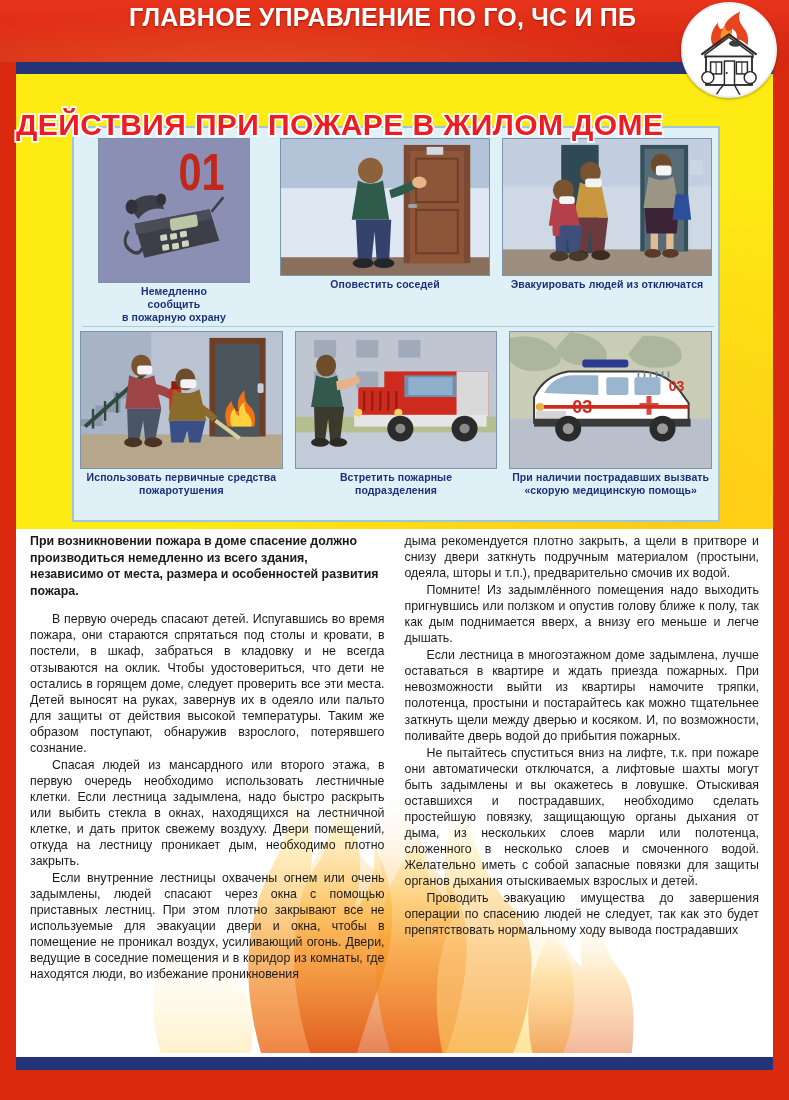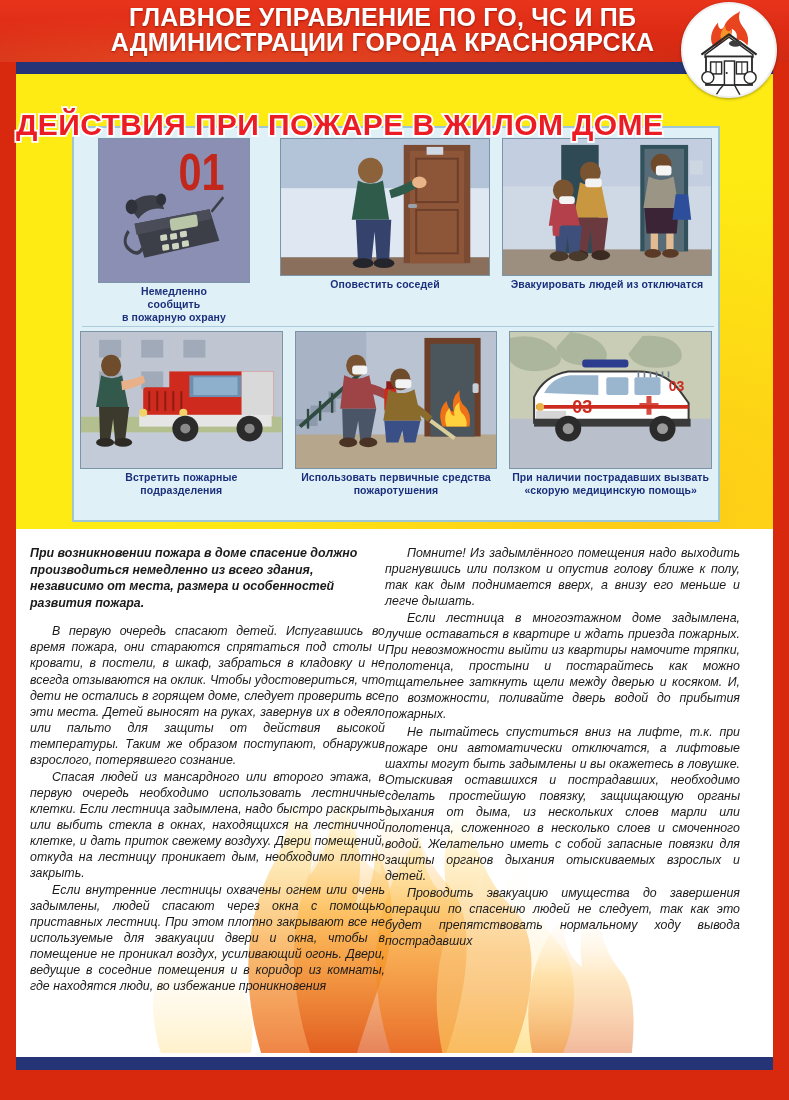--- a/index.html
+++ b/index.html
@@ -177,22 +177,22 @@
     overflow: hidden;
   }
   
   .flames { position:absolute; inset:0; z-index:0; }
   .flames svg { display:block; width:100%; height:100%; }
 
   .columns {
     position: relative;
     z-index: 2;
     display: flex;
-    padding: 16px 14px 0 14px;
-    font-style: italic;
+    gap: 20px;
+    padding: 4px 14px 0 14px;
   }
   .col { width: 355px; }
 
   .p {
     color: #1a1a1a;
     font-size: 12.4px;
     line-height: 16.05px;
     text-align: justify;
     text-indent: 22px;
     margin-bottom: 1px;
@@ -228,21 +228,20 @@
 <body>
 
 <div class="poster">
 
   <div class="red-frame-left"></div>
   <div class="red-frame-right"></div>
 
   <div class="header-band">
     <div class="header-title">
       <span>ГЛАВНОЕ УПРАВЛЕНИЕ ПО ГО, ЧС И ПБ</span>
-      <span class="line2">АДМИНИСТРАЦИИ ГОРОДА КРАСНОЯРСКА</span>
     </div>
   </div>
 
   <div class="emblem">
     <svg viewBox="0 0 100 100" aria-hidden="true">
       <circle cx="50" cy="50" r="49" fill="#ffffff"></circle>
 
       <path d="M33 46 C27 36 33 26 38 20 C38 28 43 29 45 24 C48 16 56 12 62 8
                C59 17 63 22 66 26 C70 31 72 38 70 45 C66 40 62 38 58 39
                C60 33 57 29 53 27 C54 34 50 39 46 42 C43 44 37 46 33 46 Z" fill="#e8441f"></path>
@@ -388,20 +387,73 @@
         </div>
         <div class="caption">
           <div>Эвакуировать людей из отключатся</div>
         </div>
       </div>
     </div>
 
     <div class="grid-divider"></div>
 
     <div class="grid-row r2">
+
+      <div class="cell">
+        <div class="photo">
+          <svg viewBox="0 0 200 138" preserveAspectRatio="none" aria-hidden="true">
+            <rect width="200" height="138" fill="#b9c3d2"></rect>
+            <rect x="0" y="0" width="70" height="138" fill="#a8b3c6"></rect>
+            <rect x="0" y="104" width="200" height="34" fill="#b6a68c"></rect>
+
+            <path d="M0 92 l18 0 l0 -14 l18 0 l0 -14 l18 0 l0 -14 l16 0" fill="none" stroke="#8d99ad" stroke-width="7"></path>
+
+            <path d="M4 96 L66 40" stroke="#2f4a3f" stroke-width="4" fill="none"></path>
+            <g stroke="#2f4a3f" stroke-width="2.4">
+              <line x1="12" y1="98" x2="12" y2="78"></line>
+                <line x1="24" y1="90" x2="24" y2="70"></line>
+              <line x1="36" y1="82" x2="36" y2="62"></line>
+                <line x1="48" y1="74" x2="48" y2="54"></line>
+              <line x1="60" y1="66" x2="60" y2="46"></line>
+            </g>
+
+            <rect x="128" y="6" width="56" height="100" fill="#6d3f29"></rect>
+            <rect x="134" y="12" width="44" height="94" fill="#4b555c"></rect>
+            <path d="M146 96 q-6 -16 4 -26 q2 10 7 11 q-3 -14 6 -22 q-1 12 6 17 q6 6 4 20 Z" fill="#f07218"></path>
+            <path d="M150 96 q-4 -12 3 -19 q1 8 5 8 q-2 -9 5 -14 q-1 9 4 13 q4 5 3 12 Z" fill="#ffd23d"></path>
+            <rect x="176" y="52" width="6" height="10" rx="2" fill="#c9cfd6"></rect>
+
+            <g>
+              <ellipse cx="60" cy="34" rx="10" ry="11" fill="#7a5330"></ellipse>
+              <rect x="56" y="34" width="15" height="9" rx="3" fill="#f3f3f3"></rect>
+              <path d="M48 44 q13 7 25 0 l7 34 l-36 0 Z" fill="#9e4446"></path>
+              <path d="M72 52 q14 3 22 10 l-4 7 q-10 -6 -22 -8 Z" fill="#9e4446"></path>
+              <path d="M46 78 l34 0 l-6 32 l-10 0 l-2 -20 l-4 20 l-11 0 Z" fill="#4a5568"></path>
+              <ellipse cx="52" cy="112" rx="9" ry="5" fill="#4a3324"></ellipse>
+              <ellipse cx="72" cy="112" rx="9" ry="5" fill="#4a3324"></ellipse>
+            </g>
+
+            <rect x="88" y="56" width="12" height="26" rx="4" fill="#cc2b20"></rect>
+            <rect x="90" y="50" width="8" height="8" fill="#8b1d16"></rect>
+
+            <g>
+              <ellipse cx="104" cy="48" rx="10" ry="11" fill="#6f4c2c"></ellipse>
+              <rect x="99" y="48" width="16" height="9" rx="3" fill="#f3f3f3"></rect>
+              <path d="M92 58 q13 8 26 0 l7 32 l-38 0 Z" fill="#8a6b2c"></path>
+              <path d="M116 70 q12 8 20 16 l-5 5 q-9 -9 -19 -14 Z" fill="#8a6b2c"></path>
+              <path d="M88 90 l36 0 l-5 22 l-11 0 l-2 -12 l-4 12 l-12 0 Z" fill="#3a4f86"></path>
+              <path d="M134 90 q16 12 24 18" fill="none" stroke="#d9cf9c" stroke-width="4"></path>
+            </g>
+          </svg>
+        </div>
+        <div class="caption">
+          <div>Использовать первичные средства</div>
+          <div>пожаротушения</div>
+        </div>
+      </div>
 
       <div class="cell">
         <div class="photo">
           <svg viewBox="0 0 200 138" preserveAspectRatio="none" aria-hidden="true">
             <rect width="200" height="138" fill="#c9cfc0"></rect>
             <rect x="0" y="0" width="200" height="86" fill="#bfc6d2"></rect>
             <g fill="#9aa4b4" opacity=".8">
               <rect x="18" y="8" width="22" height="18"></rect>
                 <rect x="60" y="8" width="22" height="18"></rect>
               <rect x="102" y="8" width="22" height="18"></rect>
@@ -439,73 +491,20 @@
               <path d="M40 50 q14 -2 22 -6 l2 7 q-10 6 -23 8 Z" fill="#e9b189"></path>
               <path d="M18 76 l30 0 l-4 34 l-10 0 l-2 -22 l-3 22 l-10 0 Z" fill="#3b3a2c"></path>
               <ellipse cx="24" cy="112" rx="9" ry="4.5" fill="#2d2a24"></ellipse>
               <ellipse cx="42" cy="112" rx="9" ry="4.5" fill="#2d2a24"></ellipse>
             </g>
           </svg>
         </div>
         <div class="caption">
           <div>Встретить пожарные</div>
           <div>подразделения</div>
-        </div>
-      </div>
-
-      <div class="cell">
-        <div class="photo">
-          <svg viewBox="0 0 200 138" preserveAspectRatio="none" aria-hidden="true">
-            <rect width="200" height="138" fill="#b9c3d2"></rect>
-            <rect x="0" y="0" width="70" height="138" fill="#a8b3c6"></rect>
-            <rect x="0" y="104" width="200" height="34" fill="#b6a68c"></rect>
-
-            <path d="M0 92 l18 0 l0 -14 l18 0 l0 -14 l18 0 l0 -14 l16 0" fill="none" stroke="#8d99ad" stroke-width="7"></path>
-
-            <path d="M4 96 L66 40" stroke="#2f4a3f" stroke-width="4" fill="none"></path>
-            <g stroke="#2f4a3f" stroke-width="2.4">
-              <line x1="12" y1="98" x2="12" y2="78"></line>
-                <line x1="24" y1="90" x2="24" y2="70"></line>
-              <line x1="36" y1="82" x2="36" y2="62"></line>
-                <line x1="48" y1="74" x2="48" y2="54"></line>
-              <line x1="60" y1="66" x2="60" y2="46"></line>
-            </g>
-
-            <rect x="128" y="6" width="56" height="100" fill="#6d3f29"></rect>
-            <rect x="134" y="12" width="44" height="94" fill="#4b555c"></rect>
-            <path d="M146 96 q-6 -16 4 -26 q2 10 7 11 q-3 -14 6 -22 q-1 12 6 17 q6 6 4 20 Z" fill="#f07218"></path>
-            <path d="M150 96 q-4 -12 3 -19 q1 8 5 8 q-2 -9 5 -14 q-1 9 4 13 q4 5 3 12 Z" fill="#ffd23d"></path>
-            <rect x="176" y="52" width="6" height="10" rx="2" fill="#c9cfd6"></rect>
-
-            <g>
-              <ellipse cx="60" cy="34" rx="10" ry="11" fill="#7a5330"></ellipse>
-              <rect x="56" y="34" width="15" height="9" rx="3" fill="#f3f3f3"></rect>
-              <path d="M48 44 q13 7 25 0 l7 34 l-36 0 Z" fill="#9e4446"></path>
-              <path d="M72 52 q14 3 22 10 l-4 7 q-10 -6 -22 -8 Z" fill="#9e4446"></path>
-              <path d="M46 78 l34 0 l-6 32 l-10 0 l-2 -20 l-4 20 l-11 0 Z" fill="#4a5568"></path>
-              <ellipse cx="52" cy="112" rx="9" ry="5" fill="#4a3324"></ellipse>
-              <ellipse cx="72" cy="112" rx="9" ry="5" fill="#4a3324"></ellipse>
-            </g>
-
-            <rect x="88" y="56" width="12" height="26" rx="4" fill="#cc2b20"></rect>
-            <rect x="90" y="50" width="8" height="8" fill="#8b1d16"></rect>
-
-            <g>
-              <ellipse cx="104" cy="48" rx="10" ry="11" fill="#6f4c2c"></ellipse>
-              <rect x="99" y="48" width="16" height="9" rx="3" fill="#f3f3f3"></rect>
-              <path d="M92 58 q13 8 26 0 l7 32 l-38 0 Z" fill="#8a6b2c"></path>
-              <path d="M116 70 q12 8 20 16 l-5 5 q-9 -9 -19 -14 Z" fill="#8a6b2c"></path>
-              <path d="M88 90 l36 0 l-5 22 l-11 0 l-2 -12 l-4 12 l-12 0 Z" fill="#3a4f86"></path>
-              <path d="M134 90 q16 12 24 18" fill="none" stroke="#d9cf9c" stroke-width="4"></path>
-            </g>
-          </svg>
-        </div>
-        <div class="caption">
-          <div>Использовать первичные средства</div>
-          <div>пожаротушения</div>
         </div>
       </div>
 
       <div class="cell">
         <div class="photo">
           <svg viewBox="0 0 200 138" preserveAspectRatio="none" aria-hidden="true">
             <rect width="200" height="138" fill="#c9cdb6"></rect>
             <g fill="#a9b49a" opacity=".9">
               <path d="M0 6 q28 -6 44 10 q16 16 -6 22 q-26 6 -38 -8 Z"></path>
               <path d="M60 0 q30 4 36 20 q4 14 -20 14 q-26 0 -30 -18 Z"></path>
@@ -593,20 +592,21 @@
     <div class="columns">
 
       <div class="col">
         <p class="p lead">При возникновении пожара в доме спасение должно производиться немедленно из всего здания, независимо от места, размера и особенностей развития пожара.</p>
         <p class="p">В первую очередь спасают детей. Испугавшись во время пожара, они стараются спрятаться под столы и кровати, в постели, в шкаф, забраться в кладовку и не всегда отзываются на оклик. Чтобы удостовериться, что дети не остались в горящем доме, следует проверить все эти места. Детей выносят на руках, завернув их в одеяло или пальто для защиты от действия высокой температуры. Таким же образом поступают, обнаружив взрослого, потерявшего сознание.</p>
         <p class="p">Спасая людей из мансардного или второго этажа, в первую очередь необходимо использовать лестничные клетки. Если лестница задымлена, надо быстро раскрыть или выбить стекла в окнах, находящихся на лестничной клетке, и дать приток свежему воздуху. Двери помещений, откуда на лестницу проникает дым, необходимо плотно закрыть.</p>
         <p class="p">Если внутренние лестницы охвачены огнем или очень задымлены, людей спасают через окна с помощью приставных лестниц. При этом плотно закрывают все не используемые для эвакуации двери и окна, чтобы в помещение не проникал воздух, усиливающий огонь. Двери, ведущие в соседние помещения и в коридор из комнаты, где находятся люди, во избежание проникновения</p>
       </div>
 
       <div class="col">
+        <p class="p tight" style="text-indent:0;">дыма рекомендуется плотно закрыть, а щели в притворе и снизу двери заткнуть подручным материалом (простыни, одеяла, шторы и т.п.), предварительно смочив их водой.</p>
         <p class="p">Помните! Из задымлённого помещения надо выходить пригнувшись или ползком и опустив голову ближе к полу, так как дым поднимается вверх, а внизу его меньше и легче дышать.</p>
         <p class="p">Если лестница в многоэтажном доме задымлена, лучше оставаться в квартире и ждать приезда пожарных. При невозможности выйти из квартиры намочите тряпки, полотенца, простыни и постарайтесь как можно тщательнее заткнуть щели между дверью и косяком. И, по возможности, поливайте дверь водой до прибытия пожарных.</p>
         <p class="p">Не пытайтесь спуститься вниз на лифте, т.к. при пожаре они автоматически отключатся, а лифтовые шахты могут быть задымлены и вы окажетесь в ловушке. Отыскивая оставшихся и пострадавших, необходимо сделать простейшую повязку, защищающую органы дыхания от дыма, из нескольких слоев марли или полотенца, сложенного в несколько слоев и смоченного водой. Желательно иметь с собой запасные повязки для защиты органов дыхания отыскиваемых взрослых и детей.</p>
         <p class="p">Проводить эвакуацию имущества до завершения операции по спасению людей не следует, так как это будет препятствовать нормальному ходу вывода пострадавших</p>
       </div>
     </div>
   </div>
 
   <div class="white-gap"></div>
   <div class="blue-rule-bottom"></div>

